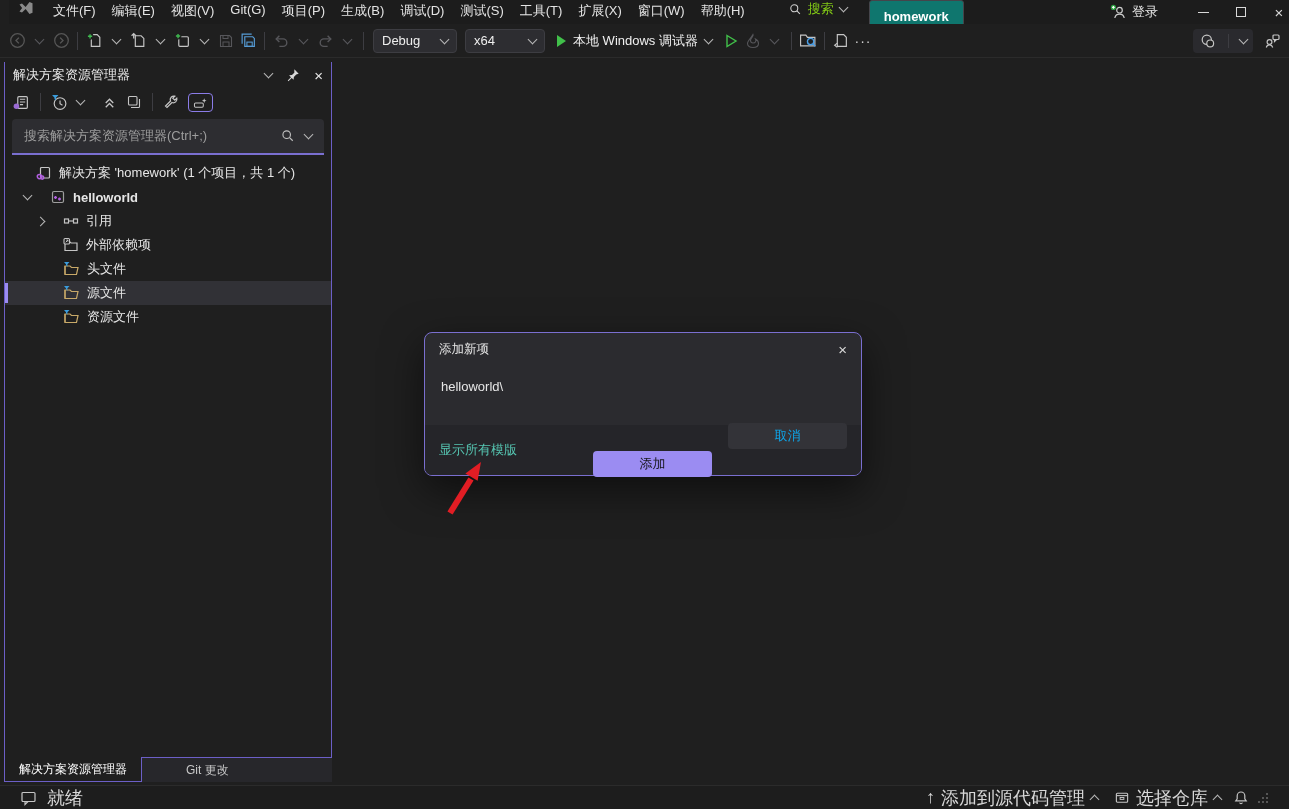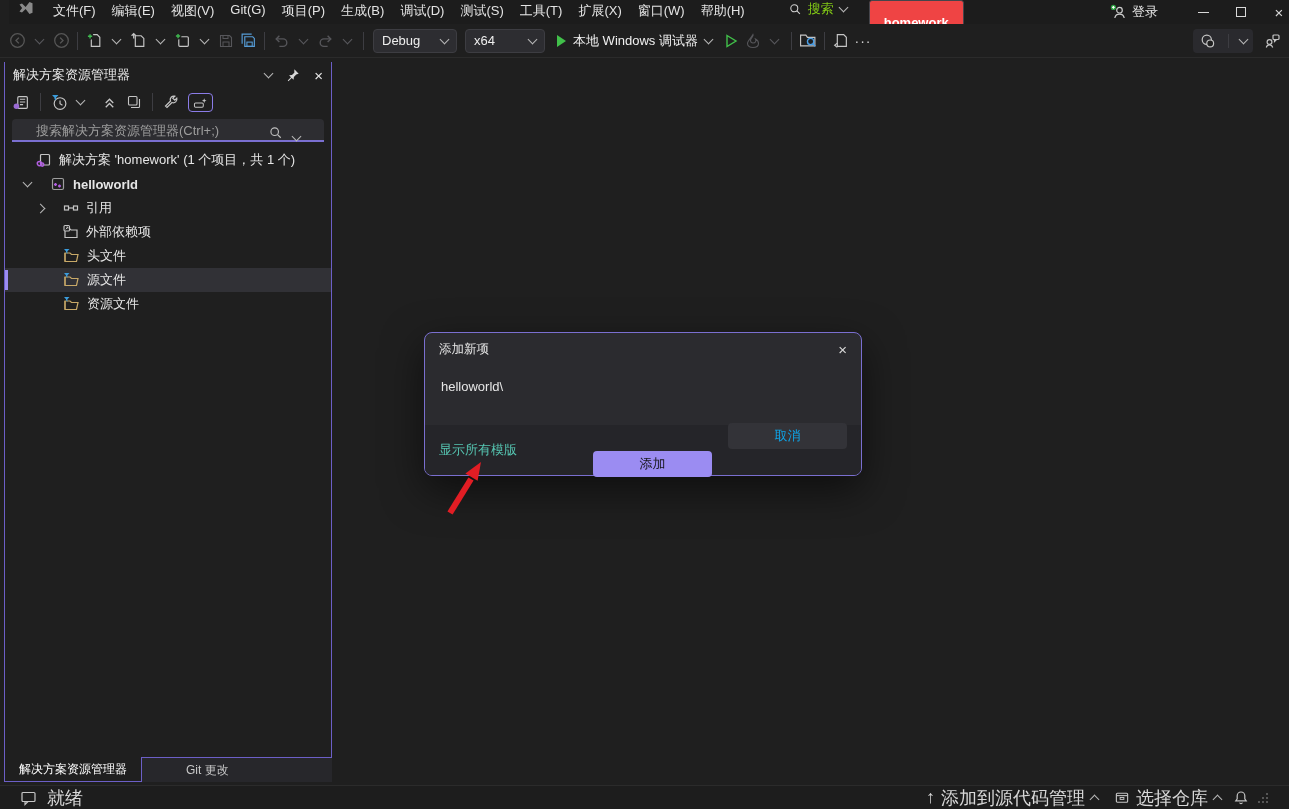--- a/index.html
+++ b/index.html
@@ -15,21 +15,21 @@
   .cv.dis { border-color:#5a5a5e; }
   .sep { width:1px; height:18px; background:#3d3d42; margin:0 5px; }
   .ibtn { display:flex; align-items:center; justify-content:center; height:24px; min-width:22px; border-radius:4px; gap:3px; }
   svg { display:block; }
 
   
   .titlebar { position:absolute; left:9px; top:0; width:100%; height:24px; display:flex; align-items:flex-start; background:#1c1c1c; }
   .vs-logo { margin:0 10px 0 8px; }
   .menu-item { padding:2px 8px; color:#e4e4e4; cursor:default; }
   .tb-search { display:flex; align-items:center; gap:6px; margin-left:36px; color:#84cc16; }
-  .solution-badge { margin-left:22px; background:#ef4444; border:1px solid #45454b; border-radius:3px; padding:14px 14px; font-weight:bold; color:#fff; }
+  .solution-badge { margin-left:22px; background:#0f766e; border:1px solid #45454b; border-radius:3px; padding:8px 14px; font-weight:bold; color:#fff; }
   .titlebar-right { margin-left:auto; display:flex; align-items:center; height:100%; }
   .signin { display:flex; align-items:center; gap:5px; margin-right:26px; }
   .winbtn { width:38px; height:24px; display:flex; align-items:center; justify-content:center; color:#d8d8d8; }
   .min-glyph { width:11px; border-top:1.2px solid #d8d8d8; display:inline-block; }
   .max-glyph { width:10px; height:10px; border:1.2px solid #d8d8d8; display:inline-block; }
   .close-glyph { font-size:15px; line-height:1; }
 
   
   .toolbar { position:absolute; left:0; top:24px; width:100%; height:34px; display:flex; align-items:center; padding:0 6px; background:#1f1f1f; border-bottom:1px solid #2b2b2b; }
   .combo { display:flex; align-items:center; justify-content:space-between; background:#2d2d31; border:1px solid #3d3d42; border-radius:4px; height:24px; padding:0 8px; color:#eee; }
@@ -40,21 +40,21 @@
   .copilot-pill { display:flex; align-items:center; background:#2a2a2e; border-radius:4px; height:24px; padding:0 6px; gap:6px; }
   .dots { color:#cfcfcf; font-size:14px; letter-spacing:1px; }
 
   
   .sol-panel { position:absolute; left:4px; top:62px; width:328px; height:695px; background:#1f1f1f; border-left:1px solid #6c5fc7; border-right:1px solid #6c5fc7; }
   .sp-header { display:flex; align-items:center; height:26px; padding:0 8px; }
   .sp-title { color:#eaeaea; }
   .sp-header-icons { margin-left:auto; display:flex; align-items:center; gap:14px; }
   .sp-tools { display:flex; align-items:center; height:28px; padding:0 8px; gap:9px; }
   .toggle-on { border:1px solid #8b7ce8; border-radius:4px; padding:2px 4px; display:flex; align-items:center; }
-  .sp-search { margin:3px 7px 0 7px; height:23px; background:#2d2d31; border-radius:4px 4px 0 0; border-bottom:2px solid #7a6fd0; display:flex; align-items:flex-end; padding:0 24px; color:#9d9d9d; }
+  .sp-search { margin:3px 7px 0 7px; height:36px; background:#2d2d31; border-radius:4px 4px 0 0; border-bottom:2px solid #7a6fd0; display:flex; align-items:center; padding:0 12px; color:#9d9d9d; }
   .sp-search .mag { margin-left:auto; }
   .sp-search .cv { margin-left:10px; }
 
   .tree { margin-top:6px; }
   .trow { position:relative; display:flex; align-items:center; height:24px; color:#e6e6e6; }
   .trow.sel { background:#313136; }
   .trow.sel::before { content:""; position:absolute; left:0; top:2px; bottom:2px; width:3px; background:#9b8cf2; }
   .trow .exp { position:absolute; }
   .ticon { margin-right:7px; flex:0 0 auto; }
   .bold { font-weight:bold; }

